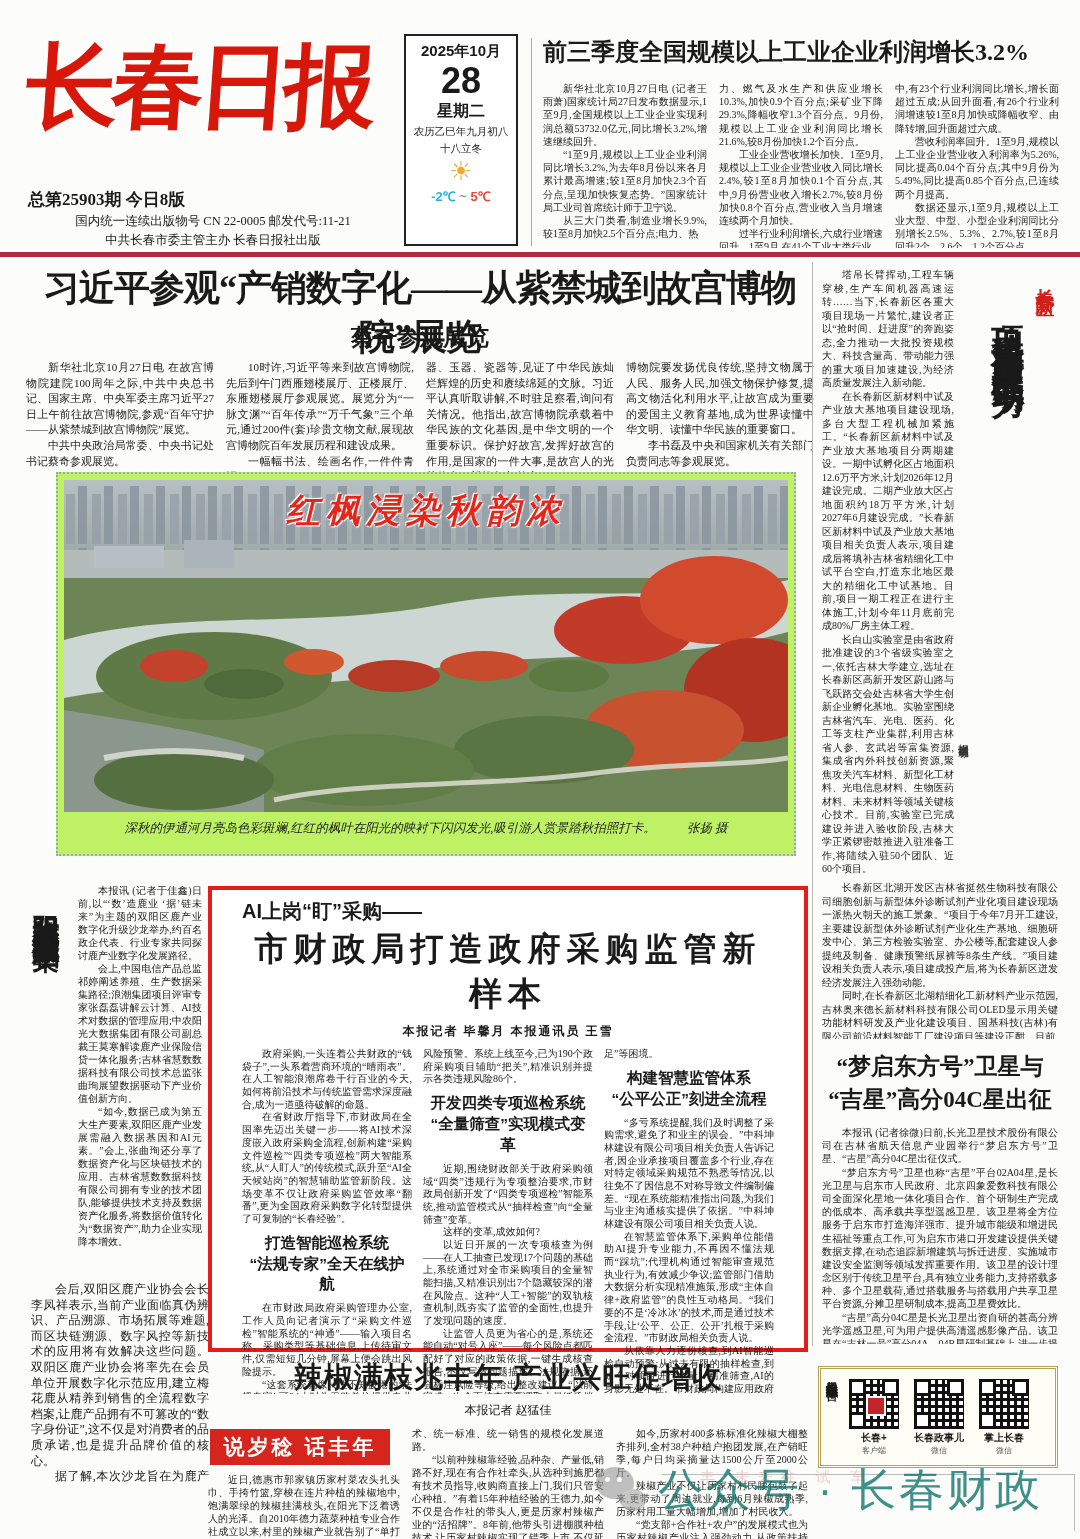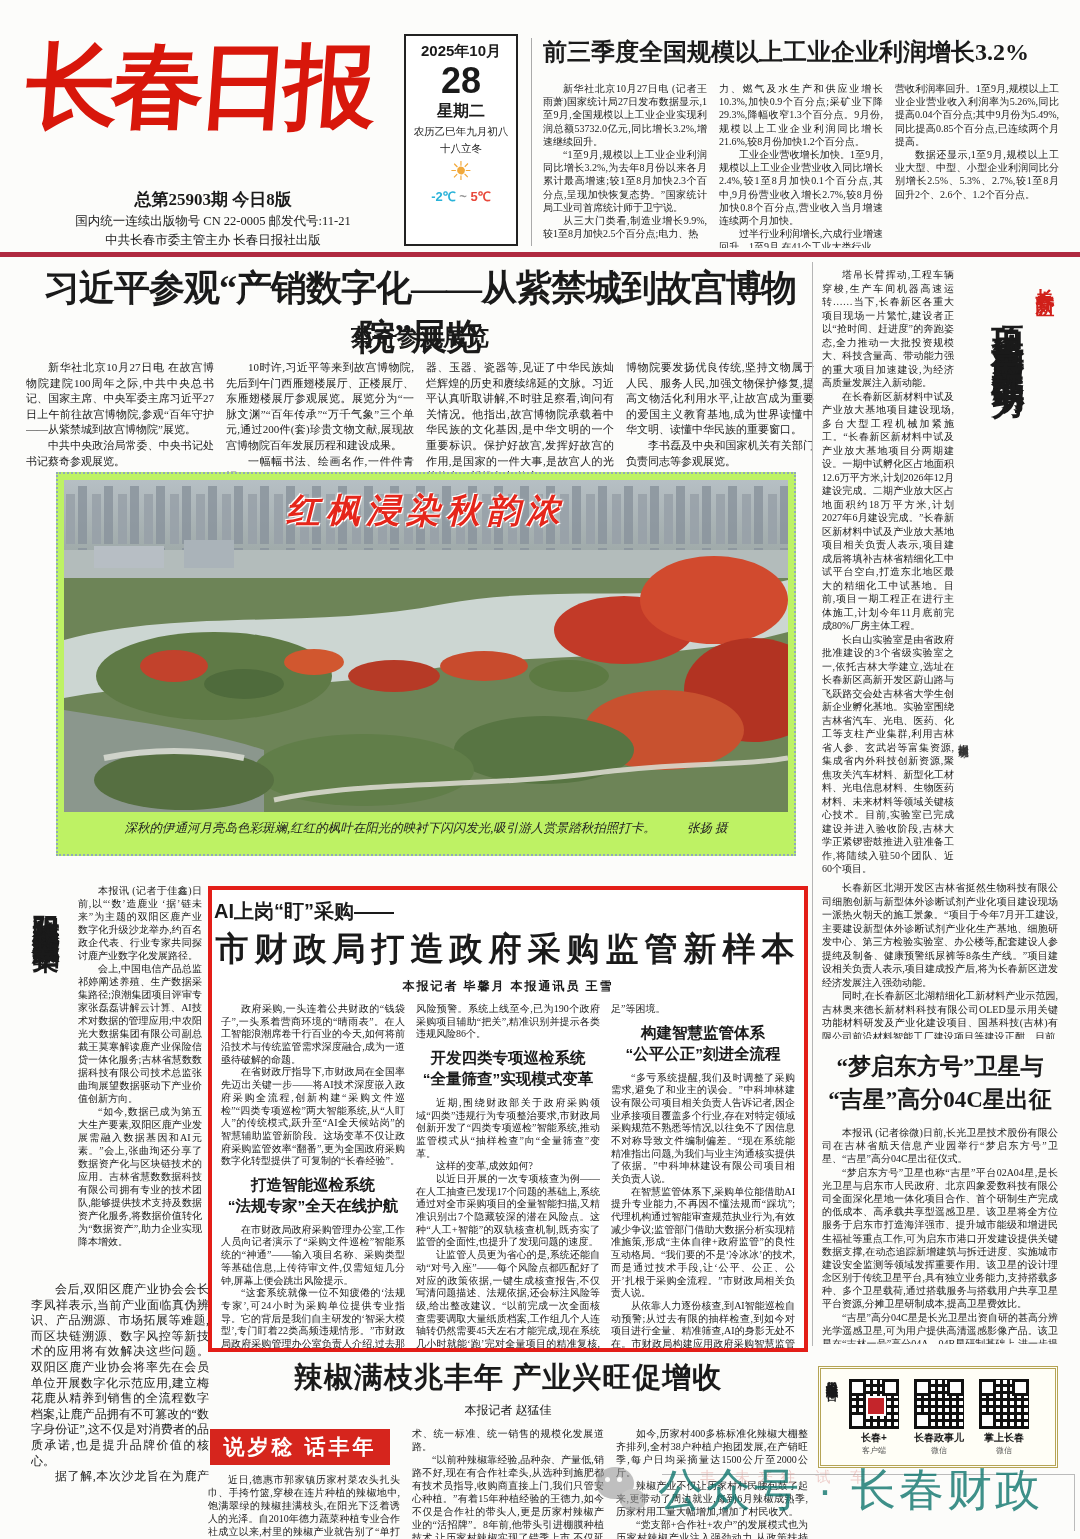--- a/index.html
+++ b/index.html
@@ -7,21 +7,21 @@
         font-family:"Liberation Serif",serif;color:#1a1a1a;}
   .abs{position:absolute;}
   p{margin:0;text-indent:2em;}
   .cont p:first-child{text-indent:0;font-family:Liberation Serif, serif;}
   .jt{text-align:justify;}
   .sans{font-family:"Liberation Sans",sans-serif;}
 
   
   .paper-title{left:26px;top:28px;width:372px;font-size:92px;line-height:1.3;font-weight:bold;color:#d8170b;
                font-family:"Liberation Serif",serif;letter-spacing:-6px;transform:skewX(-4deg);white-space:nowrap;}
-  .issue-line{left:28px;top:188px;width:370px;text-align:center;font-weight:bold;font-size:17px;}
+  .issue-line{left:28px;top:188px;width:370px;font-weight:bold;font-size:17px;}
   .pub1{left:28px;top:213px;width:370px;text-align:center;font-size:12.5px;}
   .pub2{left:28px;top:232px;width:370px;text-align:center;font-size:12.5px;}
 
   .date-box{left:404px;top:34px;width:114px;height:212px;border:2px solid #222;background:#fff;
             text-align:center;padding-top:6px;box-sizing:border-box;}
   .db-ym{font-weight:bold;font-size:15px;}
   .db-day{font-weight:bold;font-size:36px;line-height:1.1;font-family:"Liberation Sans",sans-serif;}
   .db-wd{font-weight:bold;font-size:16px;}
   .db-lunar,.db-term{font-size:10.5px;margin-top:3px;}
   .db-sun{font-size:26px;color:#f2a93b;line-height:1.2;}
@@ -67,21 +67,21 @@
 
   
   .deer{left:26px;top:884px;width:178px;height:600px;}
   .deer-headline{position:absolute;left:2px;top:10px;writing-mode:vertical-rl;font-size:27px;font-weight:bold;
                  letter-spacing:2px;height:392px;}
   .deer-narrow{position:absolute;left:52px;top:0;width:124px;height:396px;font-size:10px;line-height:1.3;overflow:hidden;}
   .deer-wide{position:absolute;left:5px;top:398px;width:178px;height:200px;font-size:12px;line-height:1.3;overflow:hidden;}
 
   
   .red-box{left:208px;top:886px;width:600px;height:466px;border:4px solid #e31e18;box-sizing:border-box;
-           padding:8px 2px;background:#fff;}
+           padding:8px 30px;background:#fff;}
   .rb-kicker{font-size:20px;font-weight:bold;font-family:"Liberation Sans",sans-serif;}
   .rb-headline{text-align:center;font-size:33px;font-weight:bold;letter-spacing:6px;margin-top:2px;}
   .rb-byline{text-align:center;font-size:12px;margin:6px 0 8px;}
   .rb-byline b{letter-spacing:2px;}
   .rb-cols{display:flex;gap:11px;height:346px;overflow:hidden;justify-content:center;}
   .rb-col{width:184px;font-size:10px;line-height:1.27;overflow:hidden;}
   .rb-sub{text-align:center;font-weight:bold;font-size:15.5px;line-height:1.35;margin:7px 0;
           font-family:"Liberation Sans",sans-serif;text-indent:0;}
 
   
@@ -153,20 +153,21 @@
         <p>新华社北京10月27日电 (记者王雨萧)国家统计局27日发布数据显示,1至9月,全国规模以上工业企业实现利润总额53732.0亿元,同比增长3.2%,增速继续回升。</p>
         <p>“1至9月,规模以上工业企业利润同比增长3.2%,为去年8月份以来各月累计最高增速;较1至8月加快2.3个百分点,呈现加快恢复态势。”国家统计局工业司首席统计师于卫宁说。</p>
         <p>从三大门类看,制造业增长9.9%,较1至8月加快2.5个百分点;电力、热</p>
       </div>
     <div class="ind-col jt cont">
         <p>力、燃气及水生产和供应业增长10.3%,加快0.9个百分点;采矿业下降29.3%,降幅收窄1.3个百分点。9月份,规模以上工业企业利润同比增长21.6%,较8月份加快1.2个百分点。</p>
         <p>工业企业营收增长加快。1至9月,规模以上工业企业营业收入同比增长2.4%,较1至8月加快0.1个百分点,其中,9月份营业收入增长2.7%,较8月份加快0.8个百分点,营业收入当月增速连续两个月加快。</p>
         <p>过半行业利润增长,六成行业增速回升。1至9月,在41个工业大类行业</p>
       </div>
     <div class="ind-col jt cont">
+        <p>中,有23个行业利润同比增长,增长面超过五成;从回升面看,有26个行业利润增速较1至8月加快或降幅收窄、由降转增,回升面超过六成。</p>
         <p>营收利润率回升。1至9月,规模以上工业企业营业收入利润率为5.26%,同比提高0.04个百分点;其中9月份为5.49%,同比提高0.85个百分点,已连续两个月提高。</p>
         <p>数据还显示,1至9月,规模以上工业大型、中型、小型企业利润同比分别增长2.5%、5.3%、2.7%,较1至8月回升2个、2.6个、1.2个百分点。</p>
       </div>
   </div>
 
   <div class="abs red-band"></div>
 
   <div class="abs lead-headline">习近平参观“产销数字化——从紫禁城到故宫博物院”展览</div>
   <div class="abs lead-sub">蔡奇参观展览</div>
   <div class="abs lead-cols">

